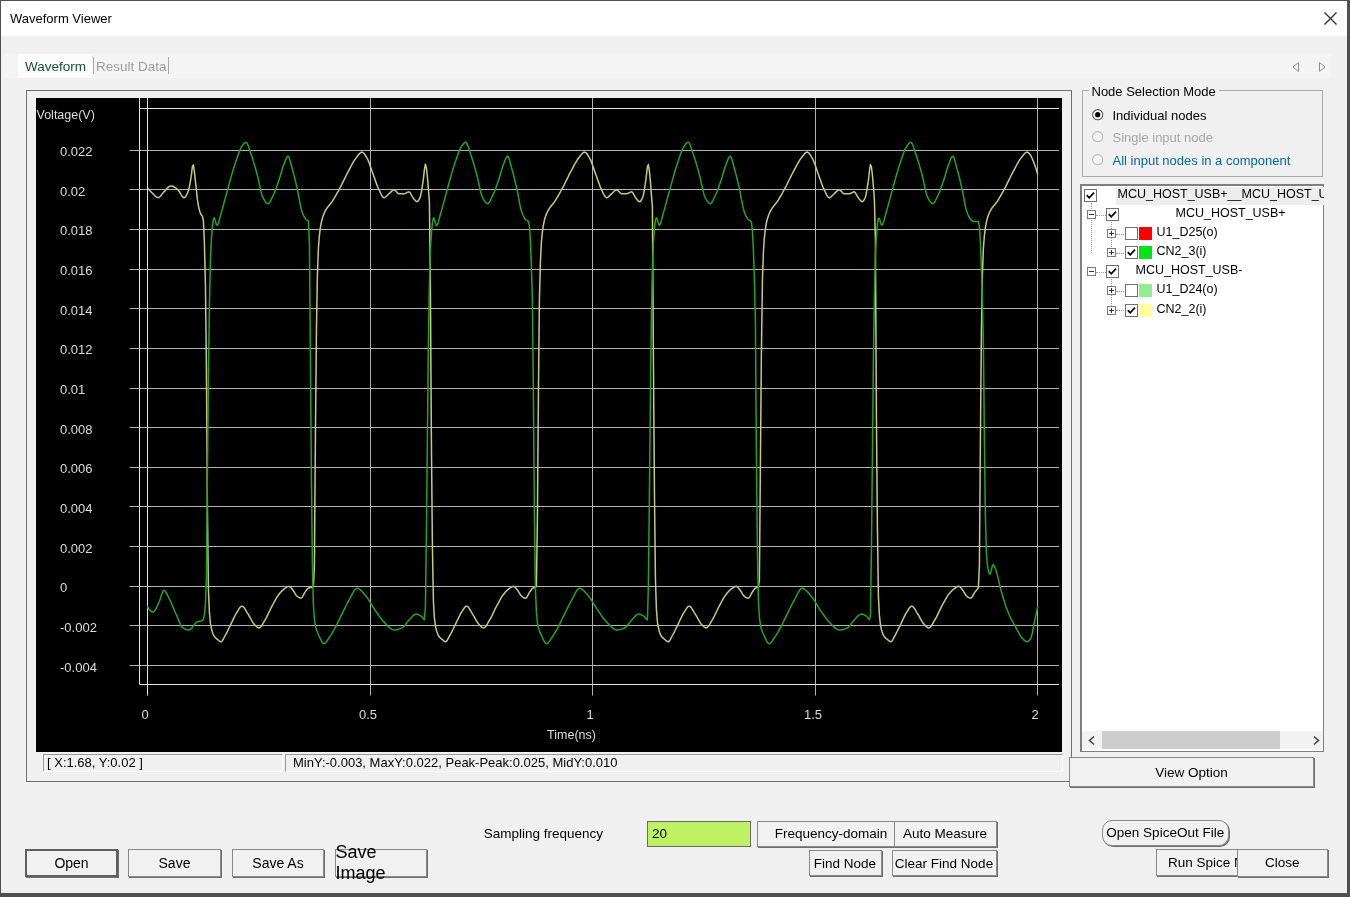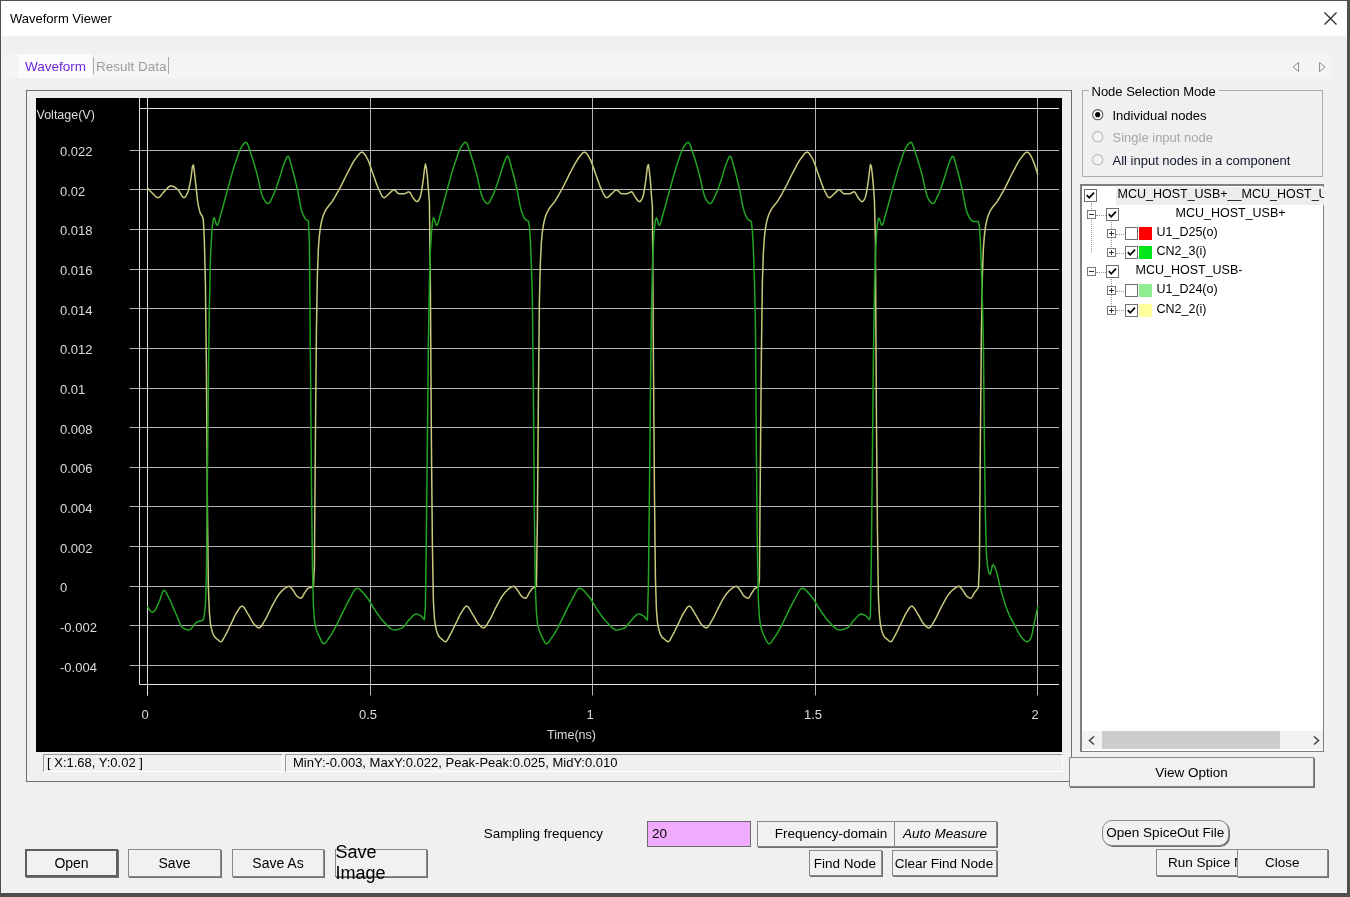--- a/index.html
+++ b/index.html
@@ -20,21 +20,21 @@
 <body>
 
 <div class="abs" style="left:0;top:0;width:1346px;height:35px;background:#fff;"></div>
 <div class="abs" style="left:9px;top:0;height:35px;display:flex;align-items:center;font-size:13px;color:#000;">Waveform Viewer</div>
 <svg class="abs" style="left:1323px;top:11px" width="13" height="13">
     <path d="M0.5 0.5L12.5 12.5M12.5 0.5L0.5 12.5" stroke="#303030" stroke-width="1.4"></path>
   </svg>
 
 <div class="abs" style="left:2px;top:53px;width:1328px;height:24px;background:#f4f4f4;"></div>
 <div class="abs" style="left:17px;top:53px;width:74px;height:24px;background:#fcfcfc;"></div>
-<div class="abs" style="left:24px;top:53px;height:24px;display:flex;align-items:center;font-size:13.5px;color:#6d28d9;">Waveform</div>
+<div class="abs" style="left:24px;top:53px;height:24px;display:flex;align-items:center;font-size:13.5px;color:#14532d;">Waveform</div>
 <div class="abs" style="left:92px;top:56px;width:1px;height:17px;background:#a9a9a9;"></div>
 <div class="abs" style="left:95px;top:53px;height:24px;display:flex;align-items:center;font-size:13.5px;color:#9d9d9d;">Result Data</div>
 <div class="abs" style="left:167px;top:56px;width:1px;height:17px;background:#a9a9a9;"></div>
 <svg class="abs" style="left:1290px;top:60px" width="9" height="12">
     <path d="M7.5 1.5L2 6L7.5 10.5Z" fill="none" stroke="#8f8f8f" stroke-width="1"></path>
   </svg>
 <svg class="abs" style="left:1317px;top:60px" width="9" height="12">
     <path d="M1.5 1.5L7 6L1.5 10.5Z" fill="none" stroke="#8f8f8f" stroke-width="1"></path>
   </svg>
 
@@ -81,21 +81,21 @@
     <circle cx="5.7" cy="5.7" r="2.6" fill="#000"></circle>
   </svg>
 <div class="abs" style="left:1111.5px;top:106.5px;font-size:13px;color:#000;">Individual nodes</div>
 <svg class="abs" style="left:1091px;top:129.5px" width="12" height="12">
     <circle cx="5.7" cy="5.7" r="5.1" fill="#f4f4f4" stroke="#b9b9b9" stroke-width="1.1"></circle>
   </svg>
 <div class="abs" style="left:1111.5px;top:128.6px;font-size:13px;color:#a6a6a6;">Single input node</div>
 <svg class="abs" style="left:1091px;top:152.5px" width="12" height="12">
     <circle cx="5.7" cy="5.7" r="5.1" fill="#f4f4f4" stroke="#b9b9b9" stroke-width="1.1"></circle>
   </svg>
-<div class="abs" style="left:1111.5px;top:151.7px;font-size:13px;color:#0f172a;">All input nodes in a component</div>
+<div class="abs" style="left:1111.5px;top:151.7px;font-size:13px;color:#0369a1;">All input nodes in a component</div>
 
 <div class="abs" style="left:1078.5px;top:183px;width:244.5px;height:567.5px;background:#fff;border:1px solid #7f7f7f;border-top-width:2px;border-left-width:2px;"></div>
 <div class="dotv" style="left:1089.5px;top:201.7px;height:50.2px;"></div>
 <div class="dotv" style="left:1109.5px;top:221.2px;height:30.6px;"></div>
 <div class="dotv" style="left:1109.5px;top:278.4px;height:30.6px;"></div>
 <div class="doth" style="left:1094.5px;top:213.8px;width:10px;"></div>
 <div class="doth" style="left:1094.5px;top:270.9px;width:10px;"></div>
 <div class="doth" style="left:1114.5px;top:232.8px;width:10px;"></div>
 <div class="doth" style="left:1114.5px;top:251.8px;width:10px;"></div>
 <div class="doth" style="left:1114.5px;top:289.9px;width:10px;"></div>
@@ -169,23 +169,23 @@
 <svg class="abs" style="left:1086px;top:734px" width="10" height="11">
     <path d="M7 1.5L2.5 5.5L7 9.5" fill="none" stroke="#454545" stroke-width="1.6"></path>
   </svg>
 <svg class="abs" style="left:1310px;top:734px" width="10" height="11">
     <path d="M3 1.5L7.5 5.5L3 9.5" fill="none" stroke="#454545" stroke-width="1.6"></path>
   </svg>
 
 <div class="btn" style="left:1068px;top:756px;width:245px;height:30px;">View Option</div>
 
 <div class="abs" style="left:402px;top:825px;width:200px;text-align:right;font-size:13.5px;color:#000;">Sampling frequency</div>
-<div class="abs" style="left:646px;top:820px;width:104px;height:25.5px;background:#f0abfc;border:1px solid #6b6b6b;font-size:13.5px;color:#000;display:flex;align-items:center;padding-left:4px;">20</div>
+<div class="abs" style="left:646px;top:820px;width:104px;height:25.5px;background:#bef264;border:1px solid #6b6b6b;font-size:13.5px;color:#000;display:flex;align-items:center;padding-left:4px;">20</div>
 <div class="btn" style="left:756px;top:819.5px;width:148px;height:26px;">Frequency-domain</div>
-<div class="btn" style="left:892.5px;top:819.5px;width:103px;height:26px;font-style:italic;">Auto Measure</div>
+<div class="btn" style="left:892.5px;top:819.5px;width:103px;height:26px;">Auto Measure</div>
 <div class="btn" style="left:807.5px;top:849px;width:73px;height:26px;text-align:right;">Find Node</div>
 <div class="btn" style="left:890.5px;top:849px;width:105px;height:26px;">Clear Find Node</div>
 <div class="btn" style="left:1100.5px;top:818.5px;width:127.5px;height:26.5px;border-radius:10px;">Open SpiceOut File</div>
 <div class="btn" style="left:1155px;top:848px;width:127.5px;height:27px;text-align:center;">Run Spice Netlist</div>
 <div class="btn" style="left:1235.5px;top:848px;width:91.5px;height:27.5px;">Close</div>
 <div class="btn" style="left:24px;top:847.5px;width:93px;height:28px;border:2px solid #5f5f5f;font-size:14px;">Open</div>
 <div class="btn" style="left:127px;top:847.5px;width:93px;height:28px;font-size:14px;">Save</div>
 <div class="btn" style="left:231px;top:847.5px;width:92px;height:28px;font-size:14px;">Save As</div>
 <div class="btn" style="left:333.5px;top:847.5px;width:92.5px;height:28px;font-size:18px;">Save Image</div>
 

